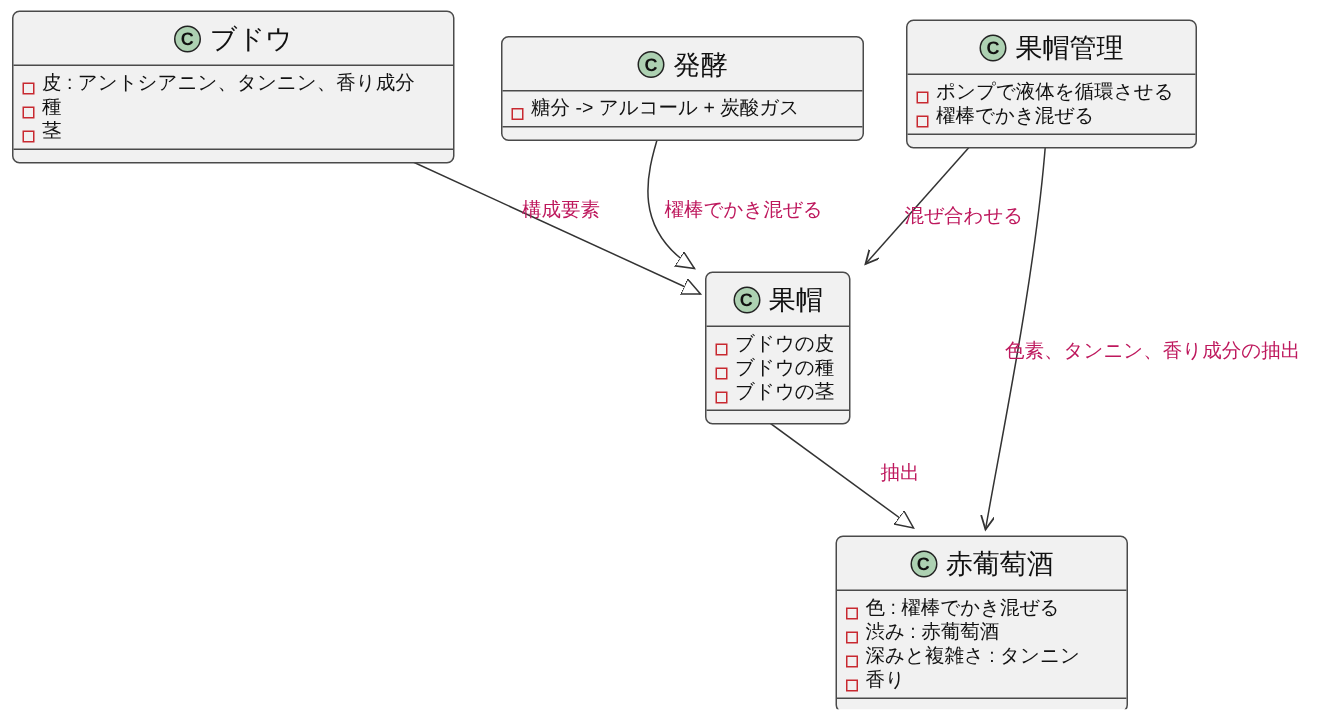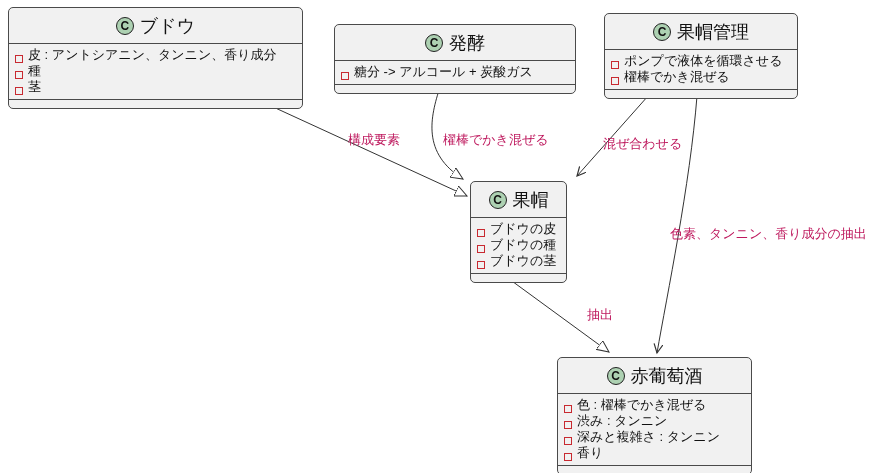--- a/index.html
+++ b/index.html
@@ -166,21 +166,21 @@
       <span class="c-circle">C</span>
       <span class="class-name">赤葡萄酒</span>
     </div>
     <div class="class-attrs">
       <div class="attr-row">
         <span class="attr-square"></span>
         <span>色 : 櫂棒でかき混ぜる</span>
       </div>
       <div class="attr-row">
         <span class="attr-square"></span>
-        <span>渋み : タンニン</span>
+        <span>渋み : 赤葡萄酒</span>
       </div>
       <div class="attr-row">
         <span class="attr-square"></span>
         <span>深みと複雑さ : タンニン</span>
       </div>
       <div class="attr-row">
         <span class="attr-square"></span>
         <span>香り</span>
       </div>
     </div>

